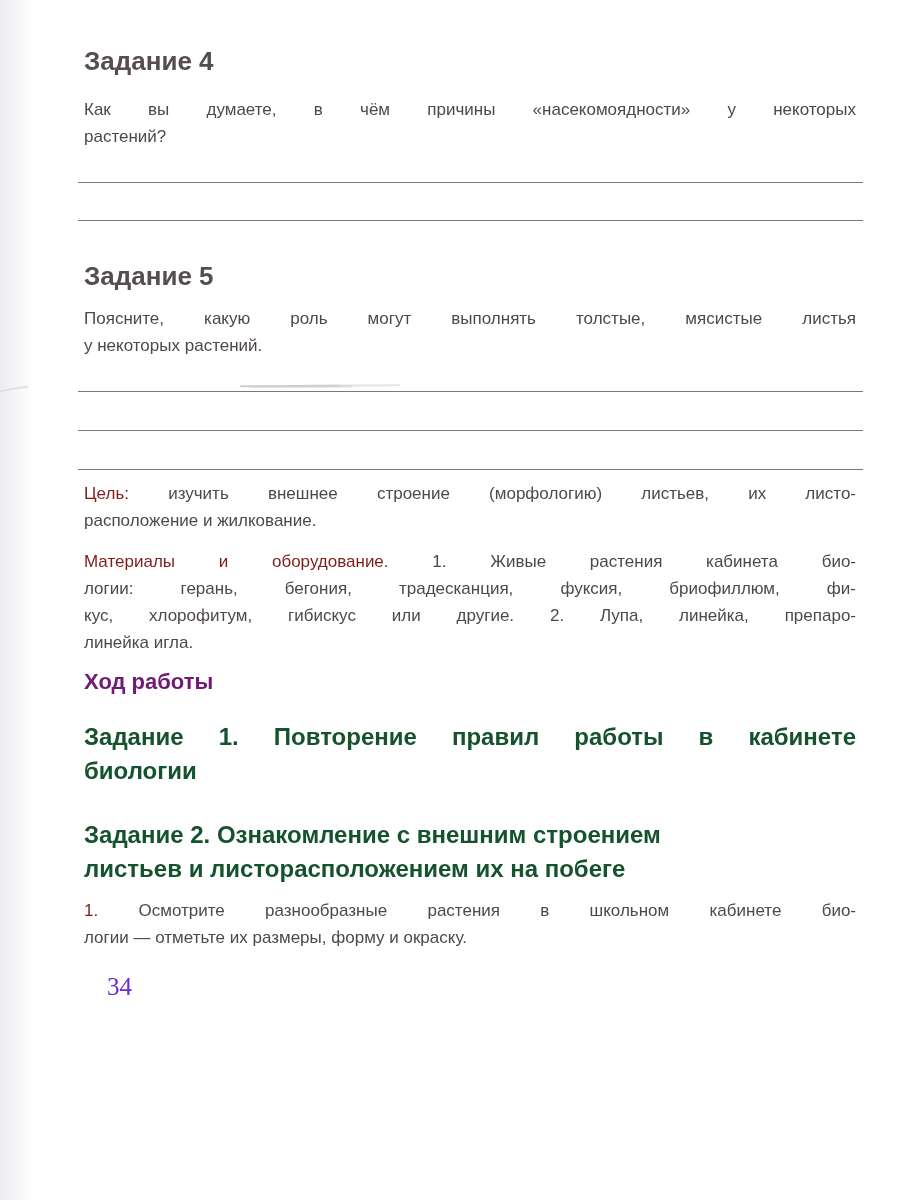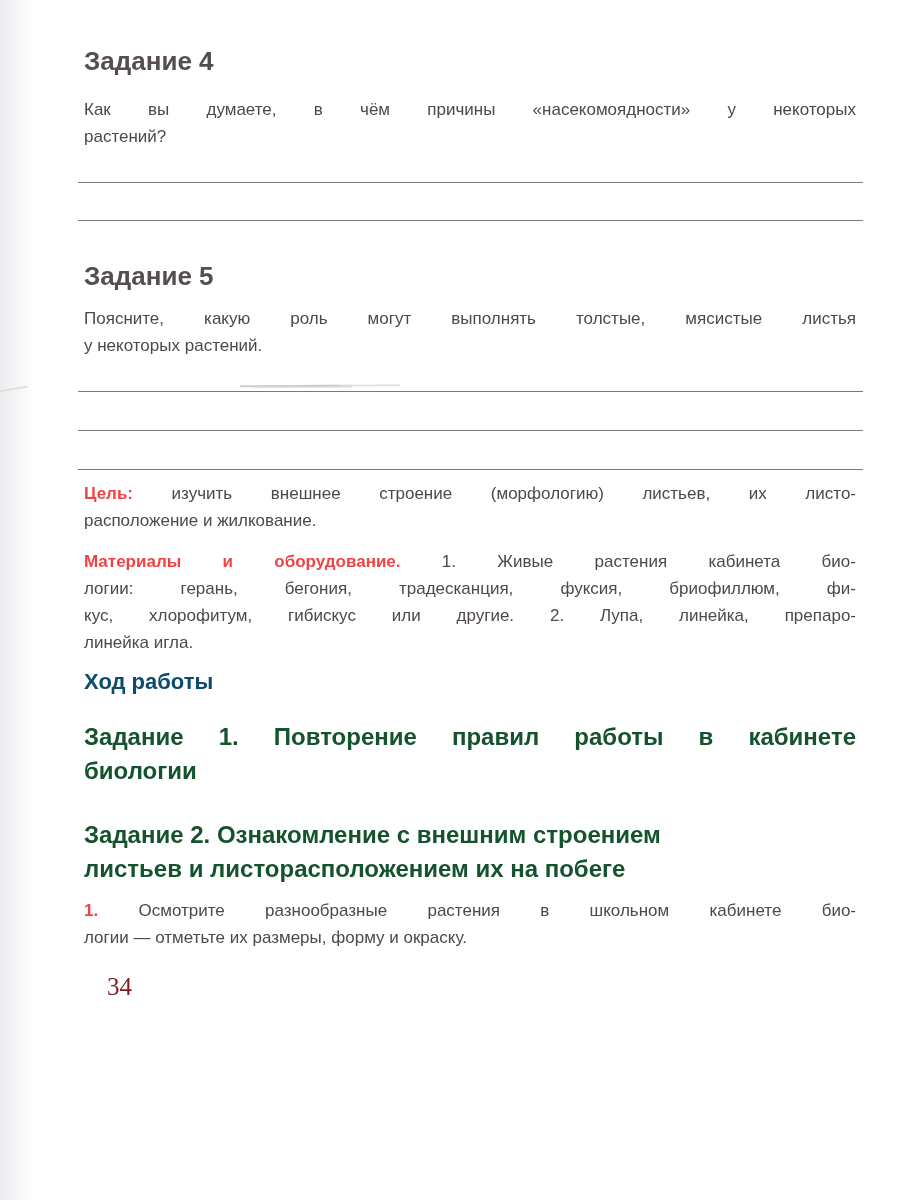--- a/index.html
+++ b/index.html
@@ -58,21 +58,21 @@
   .body-line {
     font-size: 17px;
     line-height: 27px;
     color: #4f4849;
   }
   .j {
     text-align: justify;
     text-align-last: justify;
     text-justify: inter-word;
   }
-  .bold { font-weight: 700; color: #ef4444; }
+  .bold { font-weight: 400; color: #7f1d1d; }
 
   .answers { margin: 0; }
   .ans {
     border-bottom: 1.6px solid #7e7879;
     margin-left: -6px;
     margin-right: -7px;
   }
 
   .lab-title-line {
     font-size: 27px;
@@ -85,28 +85,28 @@
     font-size: 24px;
     line-height: 34px;
     font-weight: 700;
     color: #14532d;
   }
 
   .procedure-head {
     font-size: 22px;
     line-height: 28px;
     font-weight: 700;
-    color: #0c4a6e;
+    color: #701a75;
     margin: 0;
   }
 
   .page-number {
     font-family: "Liberation Serif", "DejaVu Serif", serif;
     font-size: 25px;
-    color: #7f1d1d;
+    color: #6d28d9;
     margin-top: 22px;
     margin-left: 23px;
   }
 </style>
 </head>
 <body>
 
 <div class="edge-shadow"></div>
 <div class="edge-crease"></div>
 <div class="pencil-mark"></div>

